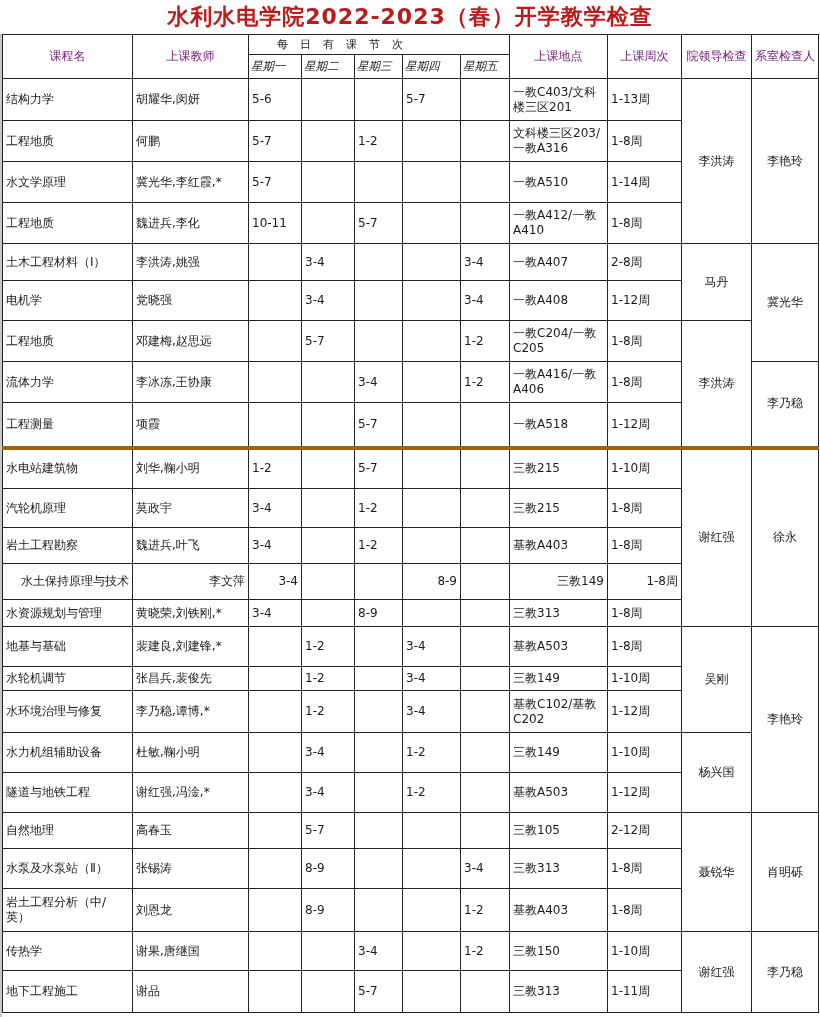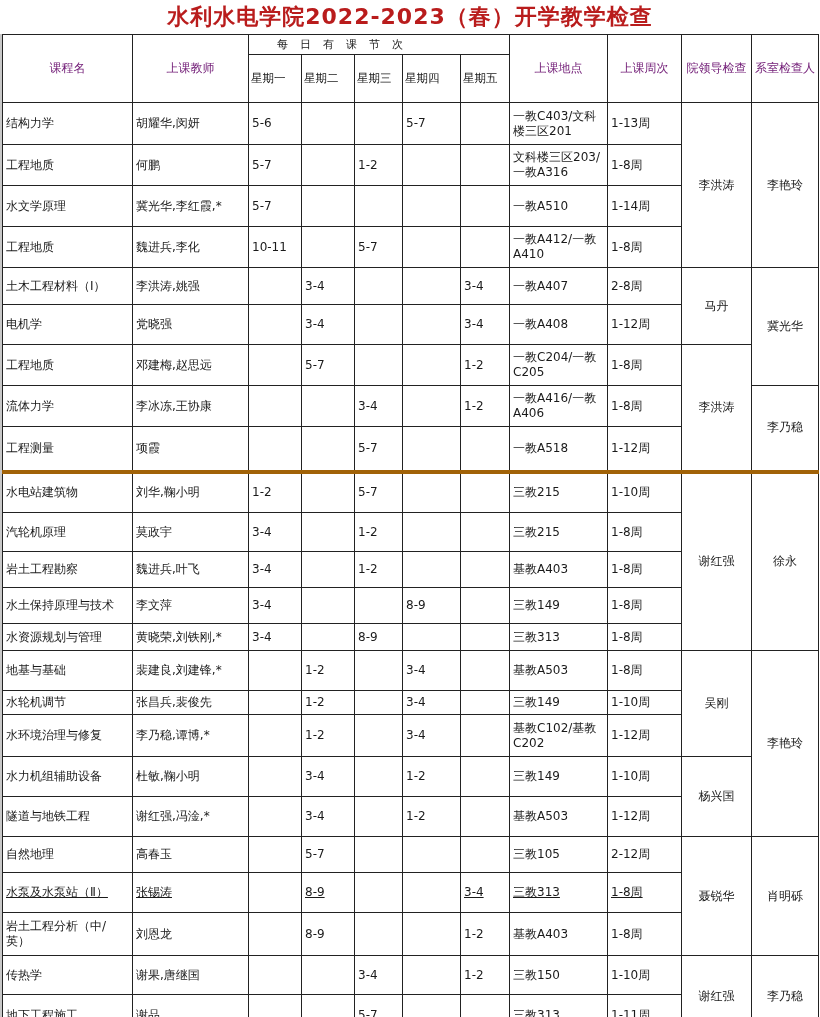--- a/index.html
+++ b/index.html
@@ -7,21 +7,21 @@
          font-family:"DejaVu Sans","Liberation Sans",sans-serif; color:#1a1a1a; }
   .left-edge { position:absolute; left:0; top:34px; width:2px; height:983px; background:#c8c8c8; }
   .title { position:absolute; left:0; top:0; width:820px; height:34px; line-height:34px;
            text-align:center; font-size:22px; font-weight:bold; letter-spacing:1px; color:#b91c1c; }
   table.sheet { position:absolute; left:2px; top:34px; border-collapse:collapse; table-layout:fixed; }
   table.sheet td { border:1.5px solid #222; font-size:12px; padding:0 3px; overflow:hidden;
                    vertical-align:middle; line-height:15px; }
   table.sheet td.c { text-align:center; }
   table.sheet td.hdr { text-align:center; font-size:12px; color:#701a75; }
   table.sheet td.daygrp { text-align:left; padding-left:28px; letter-spacing:12px; font-size:11px; }
-  table.sheet td.day { text-align:left; font-size:11.5px; padding:16px 2px; }
+  table.sheet td.day { text-align:left; font-size:11.5px; padding:4px 2px;font-style:italic; }
   tr.sep td { border-top:4px solid #a16207; }
   table.sheet td.note { word-break:break-all; }
 </style>
 </head>
 <body>
 
 <div class="left-edge"></div>
 <div class="title">水利水电学院2022-2023（春）开学教学检查</div>
 
 <table class="sheet">
@@ -188,21 +188,21 @@
         <td class="note">岩土工程勘察</td>
         <td>魏进兵,叶飞</td>
         <td>3-4</td>
         <td></td>
         <td>1-2</td>
         <td></td>
         <td></td>
         <td class="note">基教A403</td>
         <td>1-8周</td>
       </tr>
-      <tr style="height: 36px;">
+      <tr style="height: 36px; text-align: right;">
         <td class="note">水土保持原理与技术</td>
         <td>李文萍</td>
         <td>3-4</td>
         <td></td>
         <td></td>
         <td>8-9</td>
         <td></td>
         <td class="note">三教149</td>
         <td>1-8周</td>
       </tr>
@@ -281,21 +281,21 @@
         <td></td>
         <td>5-7</td>
         <td></td>
         <td></td>
         <td></td>
         <td class="note">三教105</td>
         <td>2-12周</td>
         <td class="c" rowspan="3">聂锐华</td>
         <td class="c" rowspan="3">肖明砾</td>
       </tr>
-      <tr style="height: 40px; text-decoration: underline;">
+      <tr style="height: 40px;">
         <td class="note">水泵及水泵站（Ⅱ）</td>
         <td>张锡涛</td>
         <td></td>
         <td>8-9</td>
         <td></td>
         <td></td>
         <td>3-4</td>
         <td class="note">三教313</td>
         <td>1-8周</td>
       </tr>

